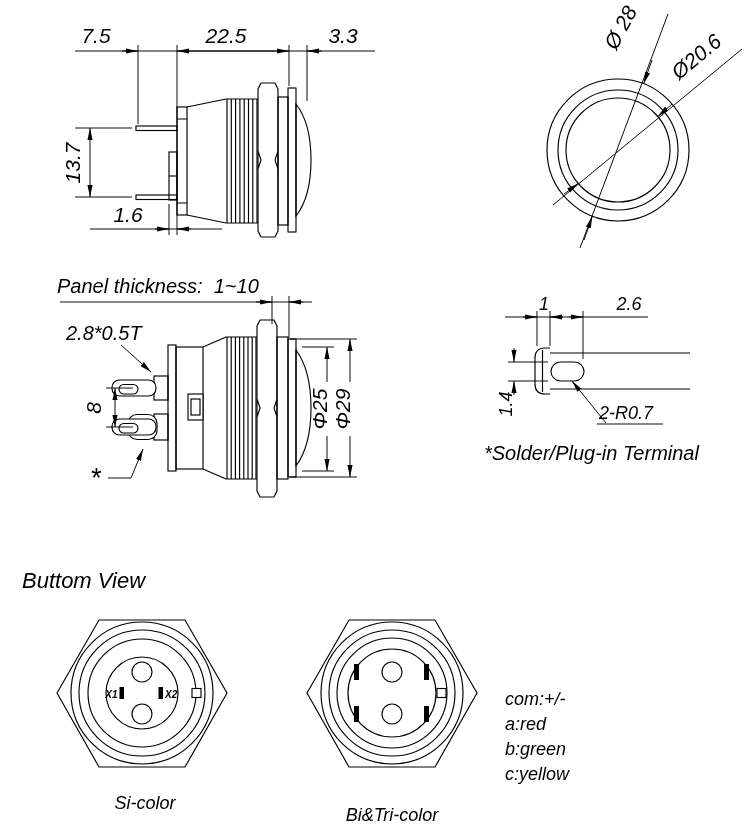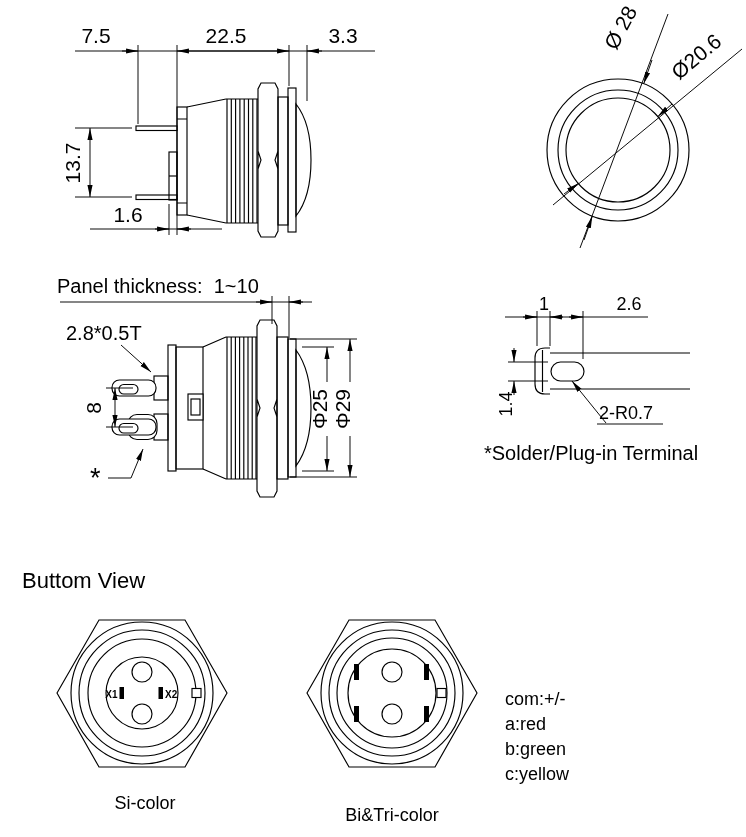--- a/index.html
+++ b/index.html
@@ -1,16 +1,16 @@
 <!DOCTYPE html>
 <html><head>
 <meta charset="utf-8">
 <style>
   html,body{margin:0;padding:0;background:#fff;}
-  .page{position:relative;width:746px;height:837px;background:#ffffff;overflow:hidden;}
+  .page{position:relative;width:746px;height:837px;background:#ffffff;overflow:hidden;font-style:italic;}
   svg text{font-family:"Liberation Sans","DejaVu Sans",sans-serif;fill:#000;}
   .ln{stroke:#000;stroke-width:1.15;fill:none;}
   .lnw{stroke:#000;stroke-width:1.15;fill:#fff;}
   .dimline{stroke:#000;stroke-width:0.95;fill:none;}
   .dim{font-size:21px;}
   .dim-m{font-size:18px;}
   .lbl{font-size:18px;}
   .title{font-size:20px;}
   .heading{font-size:22px;}
   .tiny{font-size:10px;font-weight:bold;}

